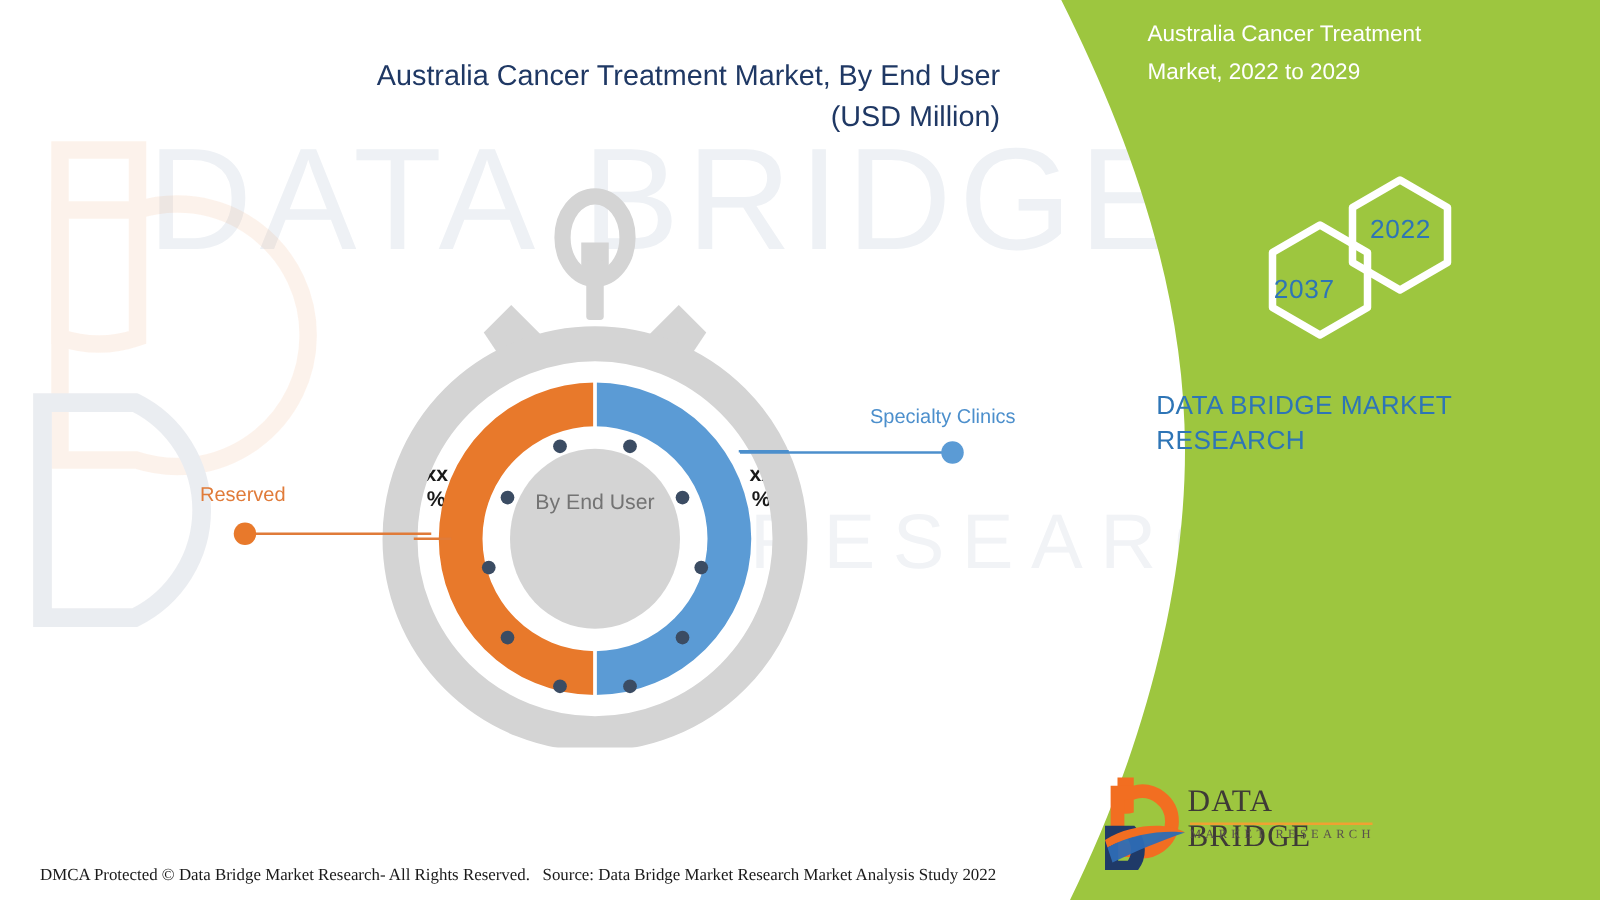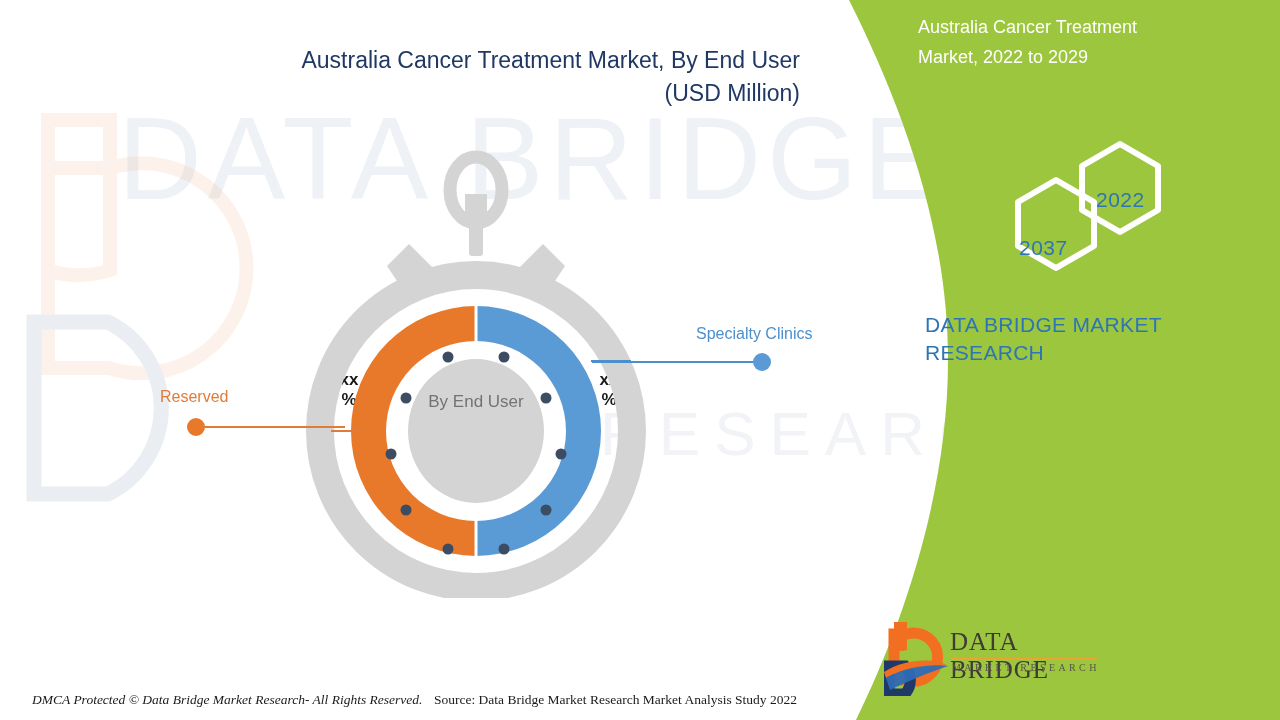--- a/index.html
+++ b/index.html
@@ -155,21 +155,20 @@
     color: #ffffff;
     font-size: 18px;
     line-height: 30px;
   }
   .hex-label {
     position: absolute;
     z-index: 6;
     color: #2E75B6;
     font-size: 21px;
     letter-spacing: 0.5px;
-    margin-top: 16px;
   }
   .hex-2022 { left: 1096px; top: 172px; }
   .hex-2029 { left: 1019px; top: 220px; }
   .brand-text {
     position: absolute;
     z-index: 6;
     left: 925px;
     top: 311px;
     width: 300px;
     text-align: left;
@@ -225,21 +224,21 @@
     width: 1280px;
     height: 40px;
   }
   .footer-text {
     position: absolute;
     font-family: "Liberation Serif", serif;
     font-size: 13.5px;
     color: #1a1a1a;
     white-space: nowrap;
   }
-  .footer-dmca  { left: 32px;  bottom: 12px; font-style: italic; }
+  .footer-dmca  { left: 32px;  bottom: 12px; }
   .footer-source{ left: 434px; bottom: 12px; }
 </style>
 </head>
 <body>
 
 <div id="stage">
 
   <div class="wm-layer">
     <div class="wm-text wm-data-bridge">DATA BRIDGE</div>
     <div class="wm-text wm-research">RESEARCH</div>

